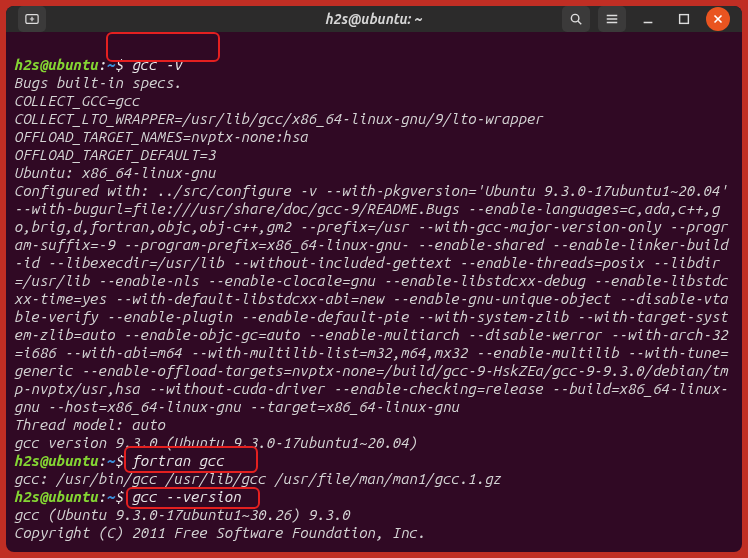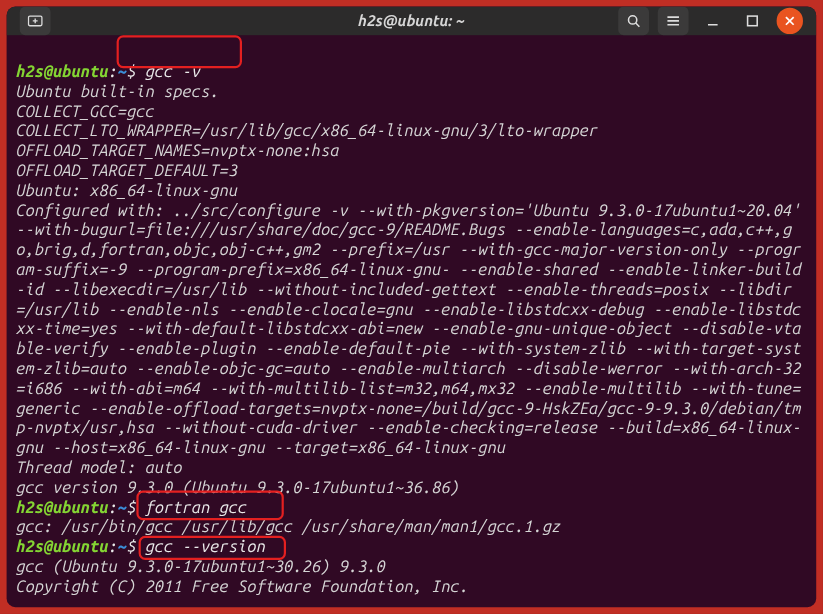--- a/index.html
+++ b/index.html
@@ -142,31 +142,31 @@
           <svg class="icon-svg" viewBox="0 0 16 16">
             <line x1="4" y1="4" x2="12" y2="12" stroke="#fff" stroke-width="1.8"></line>
             <line x1="12" y1="4" x2="4" y2="12" stroke="#fff" stroke-width="1.8"></line>
           </svg>
         </div>
       </div>
     </div>
 
     <div class="term">
 <span class="user">h2s@ubuntu</span><span class="white">:</span><span class="path">~</span><span class="white">$ </span><span class="white">gcc -v</span>
-<span>Ubuntu built-in specs.</span>
+<span>Bugs built-in specs.</span>
 <span>COLLECT_GCC=gcc</span>
-<span>COLLECT_LTO_WRAPPER=/usr/lib/gcc/x86_64-linux-gnu/3/lto-wrapper</span>
+<span>COLLECT_LTO_WRAPPER=/usr/lib/gcc/x86_64-linux-gnu/9/lto-wrapper</span>
 <span>OFFLOAD_TARGET_NAMES=nvptx-none:hsa</span>
 <span>OFFLOAD_TARGET_DEFAULT=3</span>
 <span>Ubuntu: x86_64-linux-gnu</span>
 <span>Configured with: ../src/configure -v --with-pkgversion='Ubuntu 9.3.0-17ubuntu1~20.04' --with-bugurl=file:///usr/share/doc/gcc-9/README.Bugs --enable-languages=c,ada,c++,go,brig,d,fortran,objc,obj-c++,gm2 --prefix=/usr --with-gcc-major-version-only --program-suffix=-9 --program-prefix=x86_64-linux-gnu- --enable-shared --enable-linker-build-id --libexecdir=/usr/lib --without-included-gettext --enable-threads=posix --libdir=/usr/lib --enable-nls --enable-clocale=gnu --enable-libstdcxx-debug --enable-libstdcxx-time=yes --with-default-libstdcxx-abi=new --enable-gnu-unique-object --disable-vtable-verify --enable-plugin --enable-default-pie --with-system-zlib --with-target-system-zlib=auto --enable-objc-gc=auto --enable-multiarch --disable-werror --with-arch-32=i686 --with-abi=m64 --with-multilib-list=m32,m64,mx32 --enable-multilib --with-tune=generic --enable-offload-targets=nvptx-none=/build/gcc-9-HskZEa/gcc-9-9.3.0/debian/tmp-nvptx/usr,hsa --without-cuda-driver --enable-checking=release --build=x86_64-linux-gnu --host=x86_64-linux-gnu --target=x86_64-linux-gnu</span>
 <span>Thread model: auto</span>
-<span>gcc version 9.3.0 (Ubuntu 9.3.0-17ubuntu1~36.86)</span>
+<span>gcc version 9.3.0 (Ubuntu 9.3.0-17ubuntu1~20.04)</span>
 <span class="user">h2s@ubuntu</span><span class="white">:</span><span class="path">~</span><span class="white">$ </span><span class="white">fortran gcc</span>
-<span>gcc: /usr/bin/gcc /usr/lib/gcc /usr/share/man/man1/gcc.1.gz</span>
+<span>gcc: /usr/bin/gcc /usr/lib/gcc /usr/file/man/man1/gcc.1.gz</span>
 <span class="user">h2s@ubuntu</span><span class="white">:</span><span class="path">~</span><span class="white">$ </span><span class="white">gcc --version</span>
 <span>gcc (Ubuntu 9.3.0-17ubuntu1~30.26) 9.3.0</span>
 <span>Copyright (C) 2011 Free Software Foundation, Inc.</span>
 
       
       <div class="hl" style="left:100px; top:0px;  width:110px; height:26px;"></div>
       <div class="hl" style="left:118px; top:414px; width:130px; height:23px;"></div>
       <div class="hl" style="left:120px; top:455px; width:130px; height:18px;"></div>
 
     </div>

